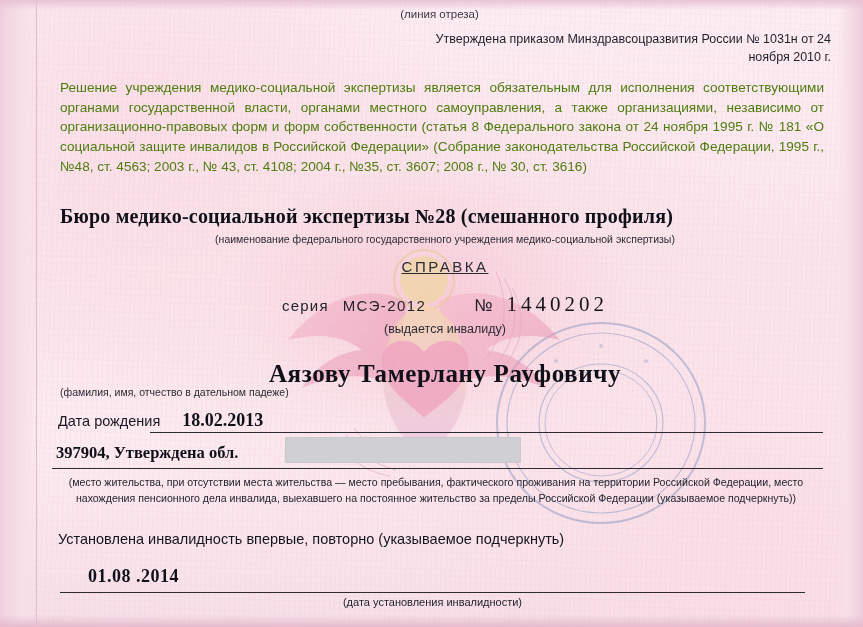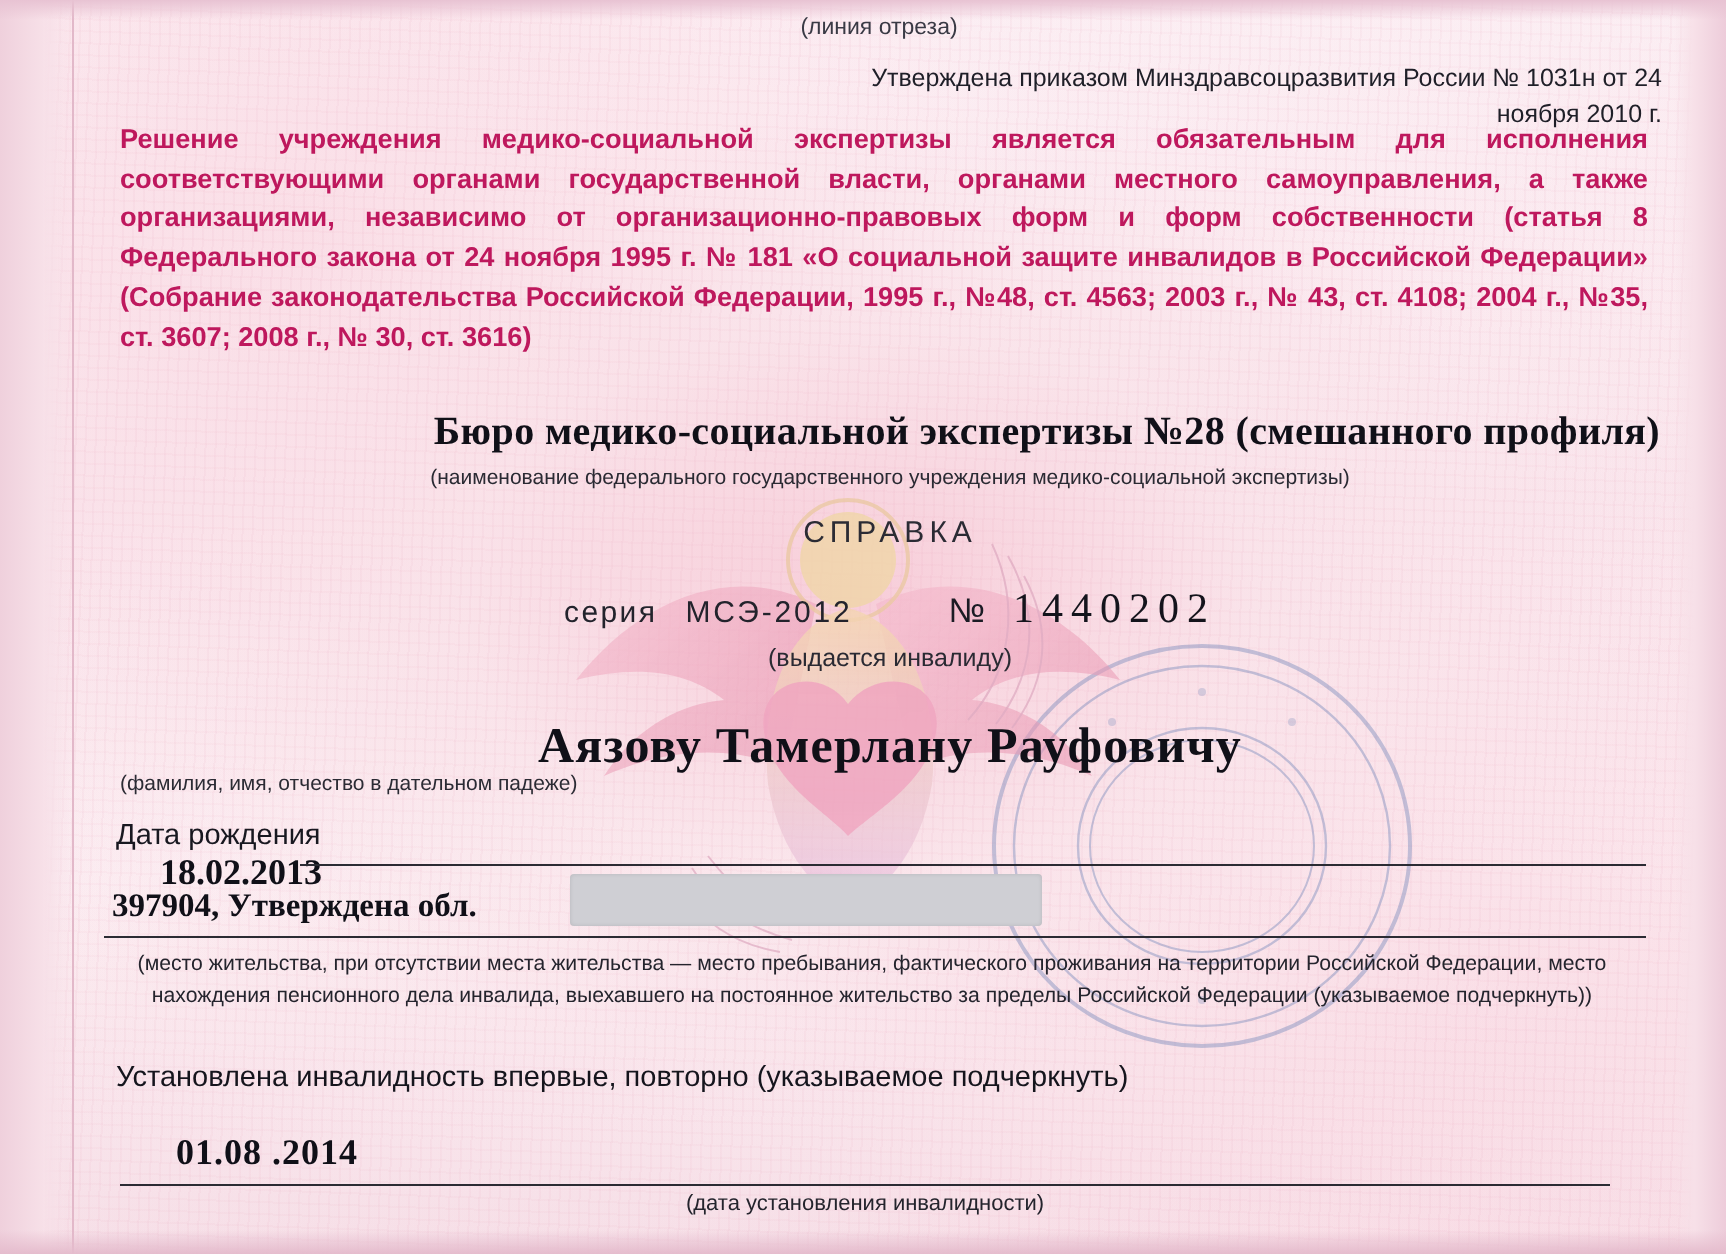--- a/index.html
+++ b/index.html
@@ -98,34 +98,33 @@
   .approved {
     top: 30px;
     right: 32px;
     width: 420px;
     text-align: right;
     font-size: 12.5px;
     line-height: 1.45;
     color: #1f1f28;
   }
   .legal {
-    top: 60px;
+    top: 78px;
     left: 60px;
     width: 764px;
     font-size: 13.6px;
     line-height: 1.45;
     text-align: justify;
-    color: #be185d;
-    font-weight: bold;
+    color: #4d7c0f;
   }
   .bureau {
     top: 205px;
     left: 60px;
     width: 770px;
-    text-align: right;
+    text-align: left;
     font-family: "Liberation Serif", serif;
     font-weight: bold;
     font-size: 20px;
     letter-spacing: .2px;
     color: #101018;
   }
   .bureau-caption {
     top: 233px;
     left: 60px;
     width: 770px;
@@ -134,20 +133,21 @@
     color: #2a2a33;
   }
   .spravka {
     top: 258px;
     left: 60px;
     width: 770px;
     text-align: center;
     font-size: 15px;
     letter-spacing: 2.5px;
     color: #2b2b34;
+    text-decoration: underline;
   }
   .series-row {
     top: 292px;
     left: 60px;
     width: 770px;
     display: flex;
     align-items: baseline;
     justify-content: center;
     gap: 14px;
   }
@@ -197,22 +197,21 @@
     width: 770px;
     text-align: left;
     font-size: 10.5px;
     color: #2b2b34;
   }
   .birth-row {
     top: 410px;
     left: 58px;
     width: 760px;
     display: flex;
-    align-items: flex-start;
-    flex-direction: column;
+    align-items: center;
   }
   .birth-label {
     font-size: 14.5px;
     color: #181820;
   }
   .birth-value {
     font-family: "Liberation Serif", serif;
     font-weight: bold;
     font-size: 18px;
     margin-left: 22px;

